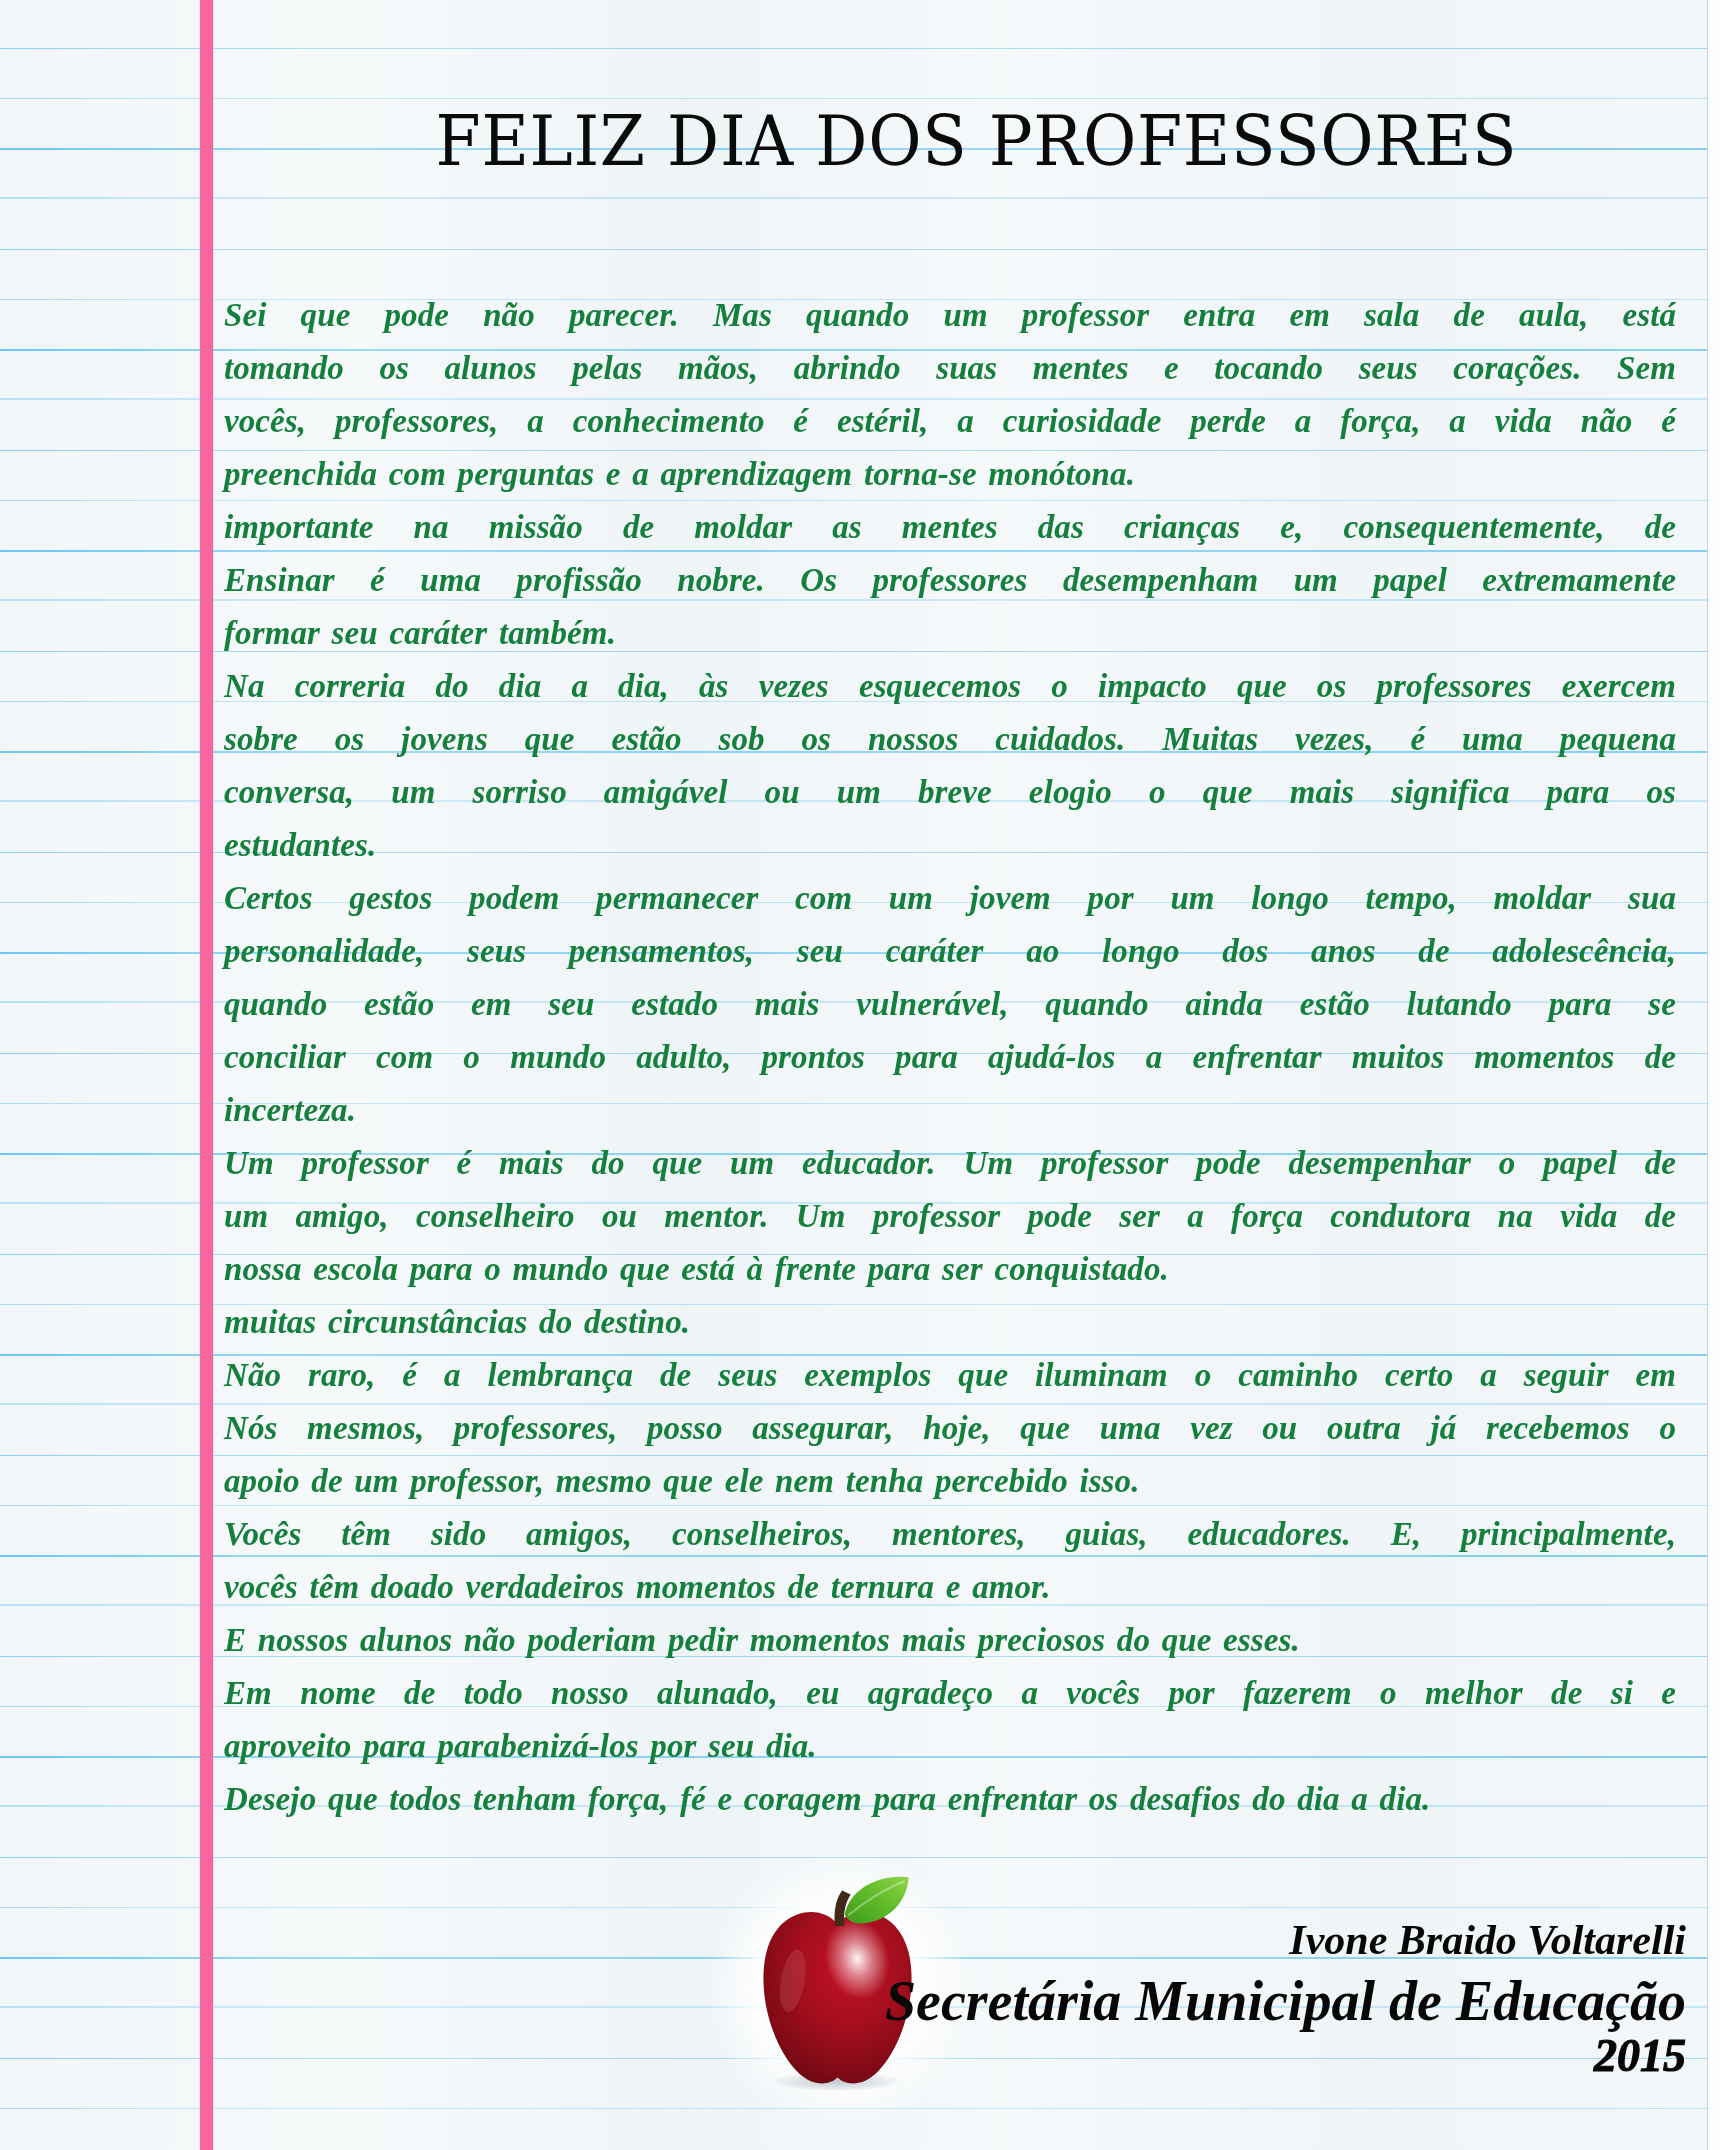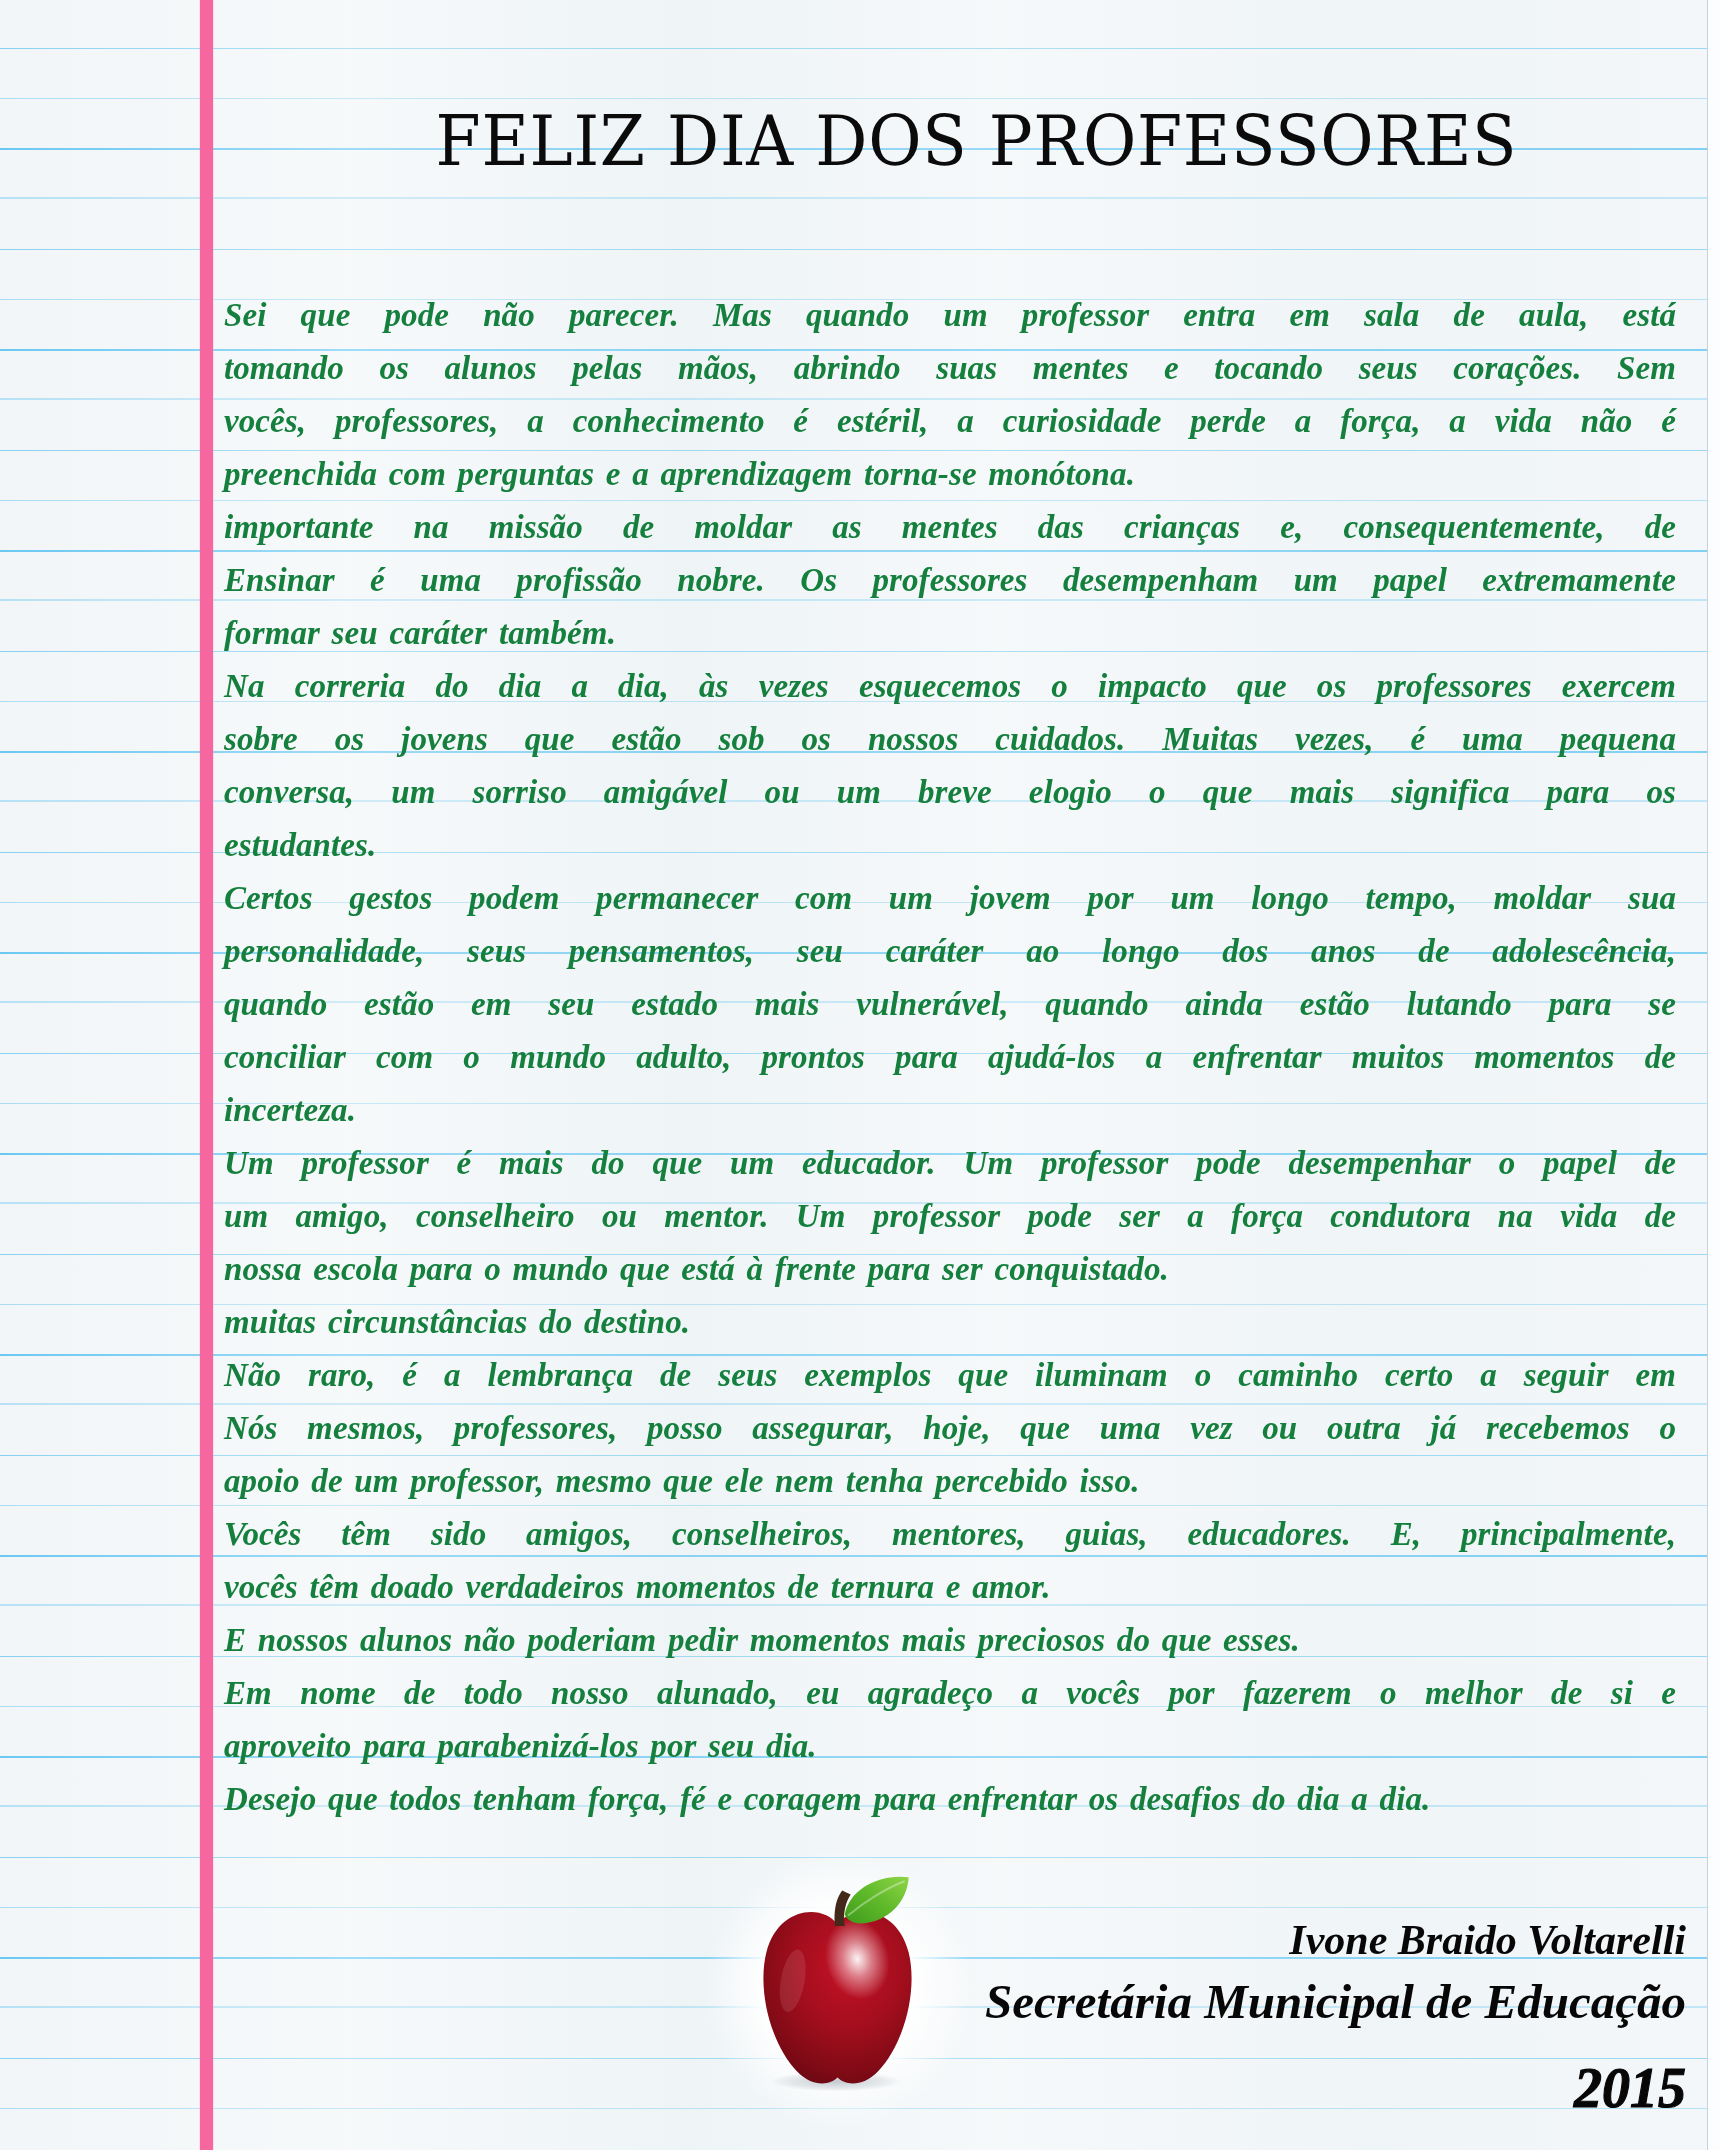--- a/index.html
+++ b/index.html
@@ -57,22 +57,22 @@
     text-align:justify;text-align-last:justify;text-justify:inter-word;
     word-spacing:0.10em;letter-spacing:0.1px;white-space:normal;
   }
   .bline.end{text-align-last:left;}
   
   .signature{
     position:absolute;top:1910px;right:35px;text-align:right;
     font-style:italic;font-weight:700;color:#070707;
   }
   .sig-name{font-size:42px;line-height:61px;}
-  .sig-role{font-size:49px;line-height:61px;font-family:Liberation Serif, serif;}
-  .sig-year{font-size:56px;line-height:48px;margin-top:32px;-webkit-text-stroke:1.1px #070707;}
+  .sig-role{font-size:56px;line-height:61px;font-family:Liberation Serif, serif;}
+  .sig-year{font-size:46px;line-height:48px;-webkit-text-stroke:1.1px #070707;}
   
   .apple-glow{
     position:absolute;left:705px;top:1848px;width:268px;height:282px;
     background:radial-gradient(closest-side, #ffffff 0%, #ffffff 55%, rgba(255,255,255,0) 100%);
   }
   .apple{position:absolute;left:729px;top:1872px;width:217px;height:224px;}
 </style>
 </head>
 <body>
 

